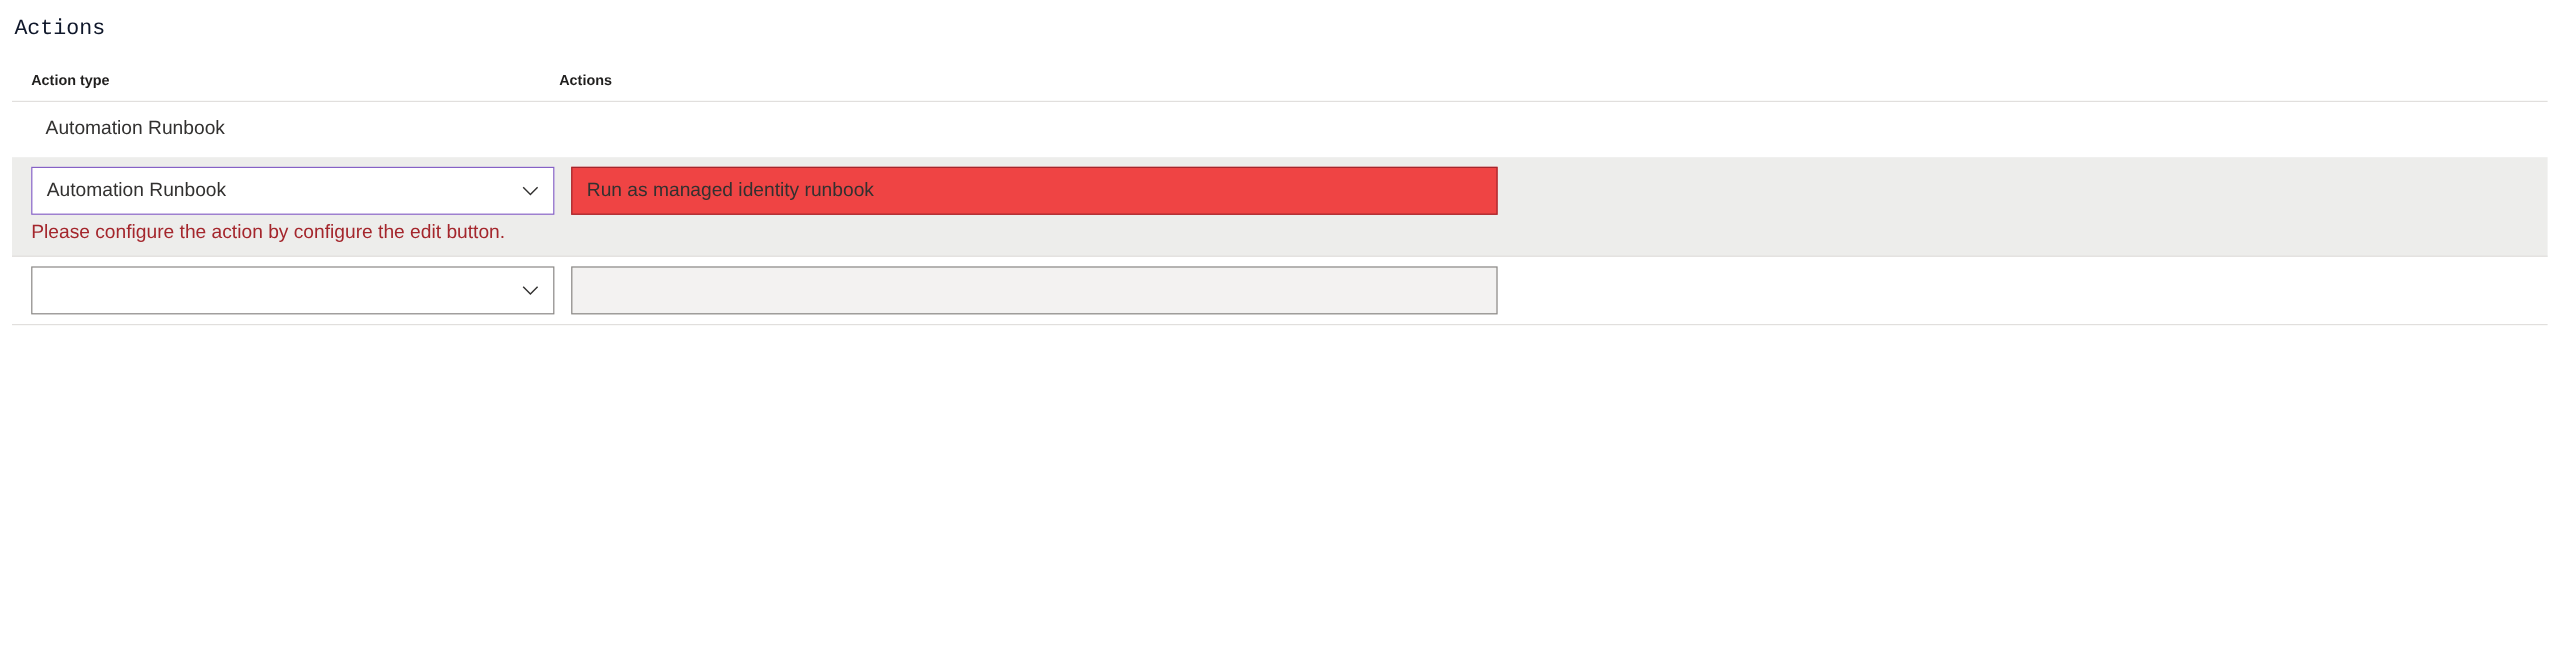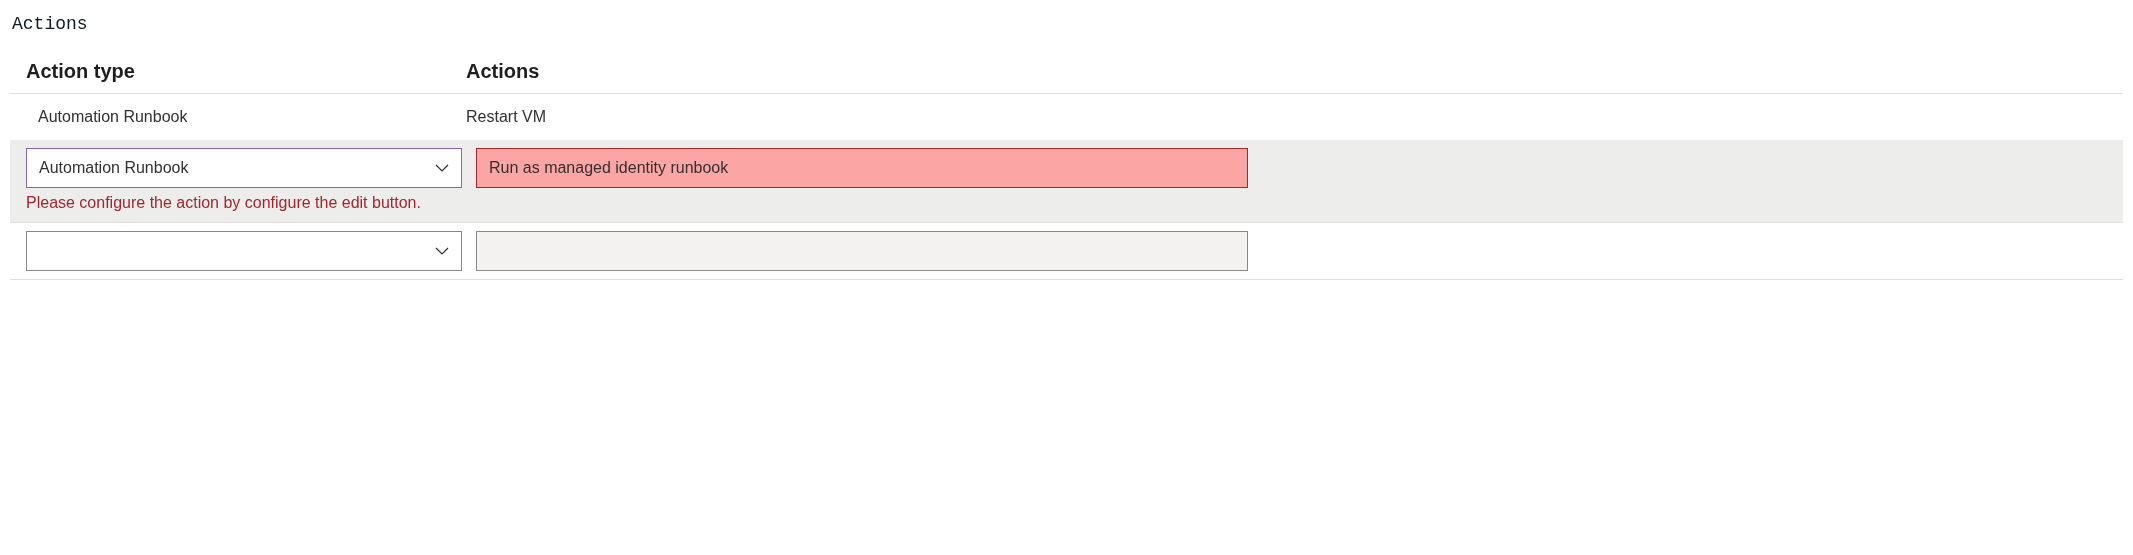--- a/index.html
+++ b/index.html
@@ -36,21 +36,21 @@
     }
     .col-name {
       width: 790px;
       padding-left: 14px;
     }
     .col-selected {
       flex: 1;
       padding-left: 6px;
     }
     .header-cell {
-      font-size: 20px;
+      font-size: 12px;
       font-weight: 600;
       color: #201f1e;
     }
     .data-row {
       display: flex;
       align-items: flex-start;
       padding: 0;
     }
     .row-1 {
       padding-top: 14px;
@@ -88,21 +88,21 @@
     }
     .dropdown.selected-purple {
       border-color: #8661c5;
       border-width: 1px;
     }
     .row-2 .dropdown-type {
       width: 436px;
     }
     .text-input {
       height: 40px;
-      background: #fca5a5;
+      background: #ef4444;
       border: 1px solid #8a8886;
       padding: 0 12px;
       font-size: 16px;
       color: #323130;
       font-family: inherit;
     }
     .text-input.error-red {
       border-color: #a4262c;
     }
     .row-2 .input-name {
@@ -144,21 +144,20 @@
 
 <div class="actions-table">
 
   <div class="header-row">
     <div class="col-type header-cell">Action type</div>
     <div class="col-selected header-cell">Actions</div>
   </div>
 
   <div class="data-row row-1">
     <div class="col-type cell">Automation Runbook</div>
-    <div class="col-selected cell">Restart VM</div>
   </div>
 
   <div class="row-2-wrapper">
     <div class="row-2">
       <div class="dropdown dropdown-type selected-purple">
         <span>Automation Runbook</span>
         <svg class="chevron" viewBox="0 0 14 14">
           <path d="M1 4 L7 10 L13 4" stroke="#323130" stroke-width="1.2" fill="none"></path>
         </svg>
       </div>

